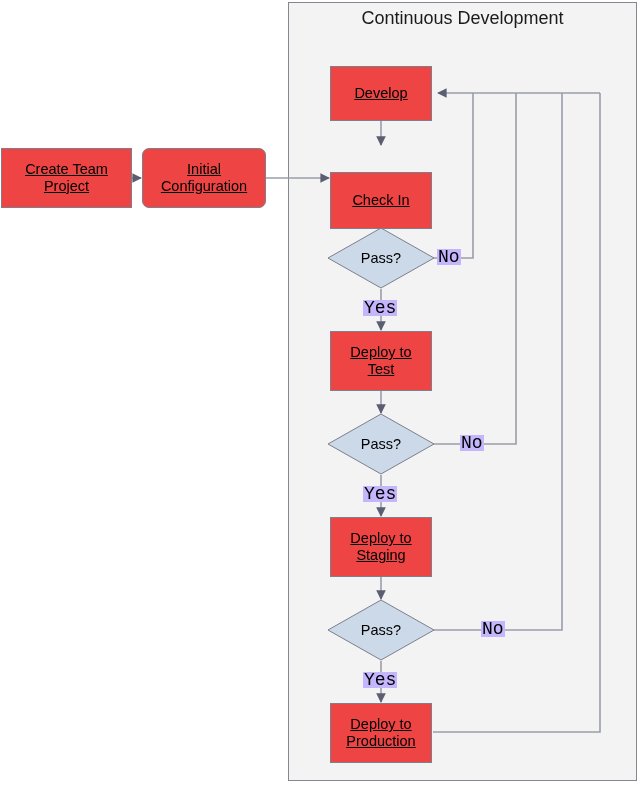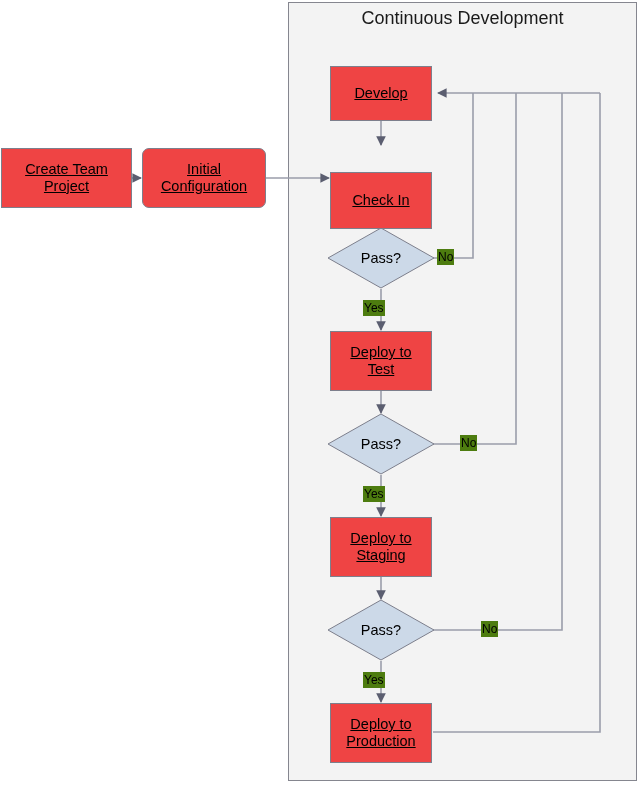--- a/index.html
+++ b/index.html
@@ -46,27 +46,28 @@
   .node.decision {
     background: transparent;
     border: none;
   }
   .node.decision .dlabel {
     position: relative;
     z-index: 2;
   }
   .edge-label {
     position: absolute;
-    background: #4d7c0f;
+    background: #c4b5fd;
     color: #000000;
-    font-size: 12px;
+    font-size: 18px;
     line-height: 16px;
     padding: 0 1px;
     white-space: nowrap;
     z-index: 5;
+    font-family: Liberation Mono, monospace;
   }
   .container-box {
     position: absolute;
     background: #f3f3f3;
     border: 1px solid #85868f;
     box-sizing: border-box;
   }
   .container-title {
     position: absolute;
     color: #1a1a1a;

